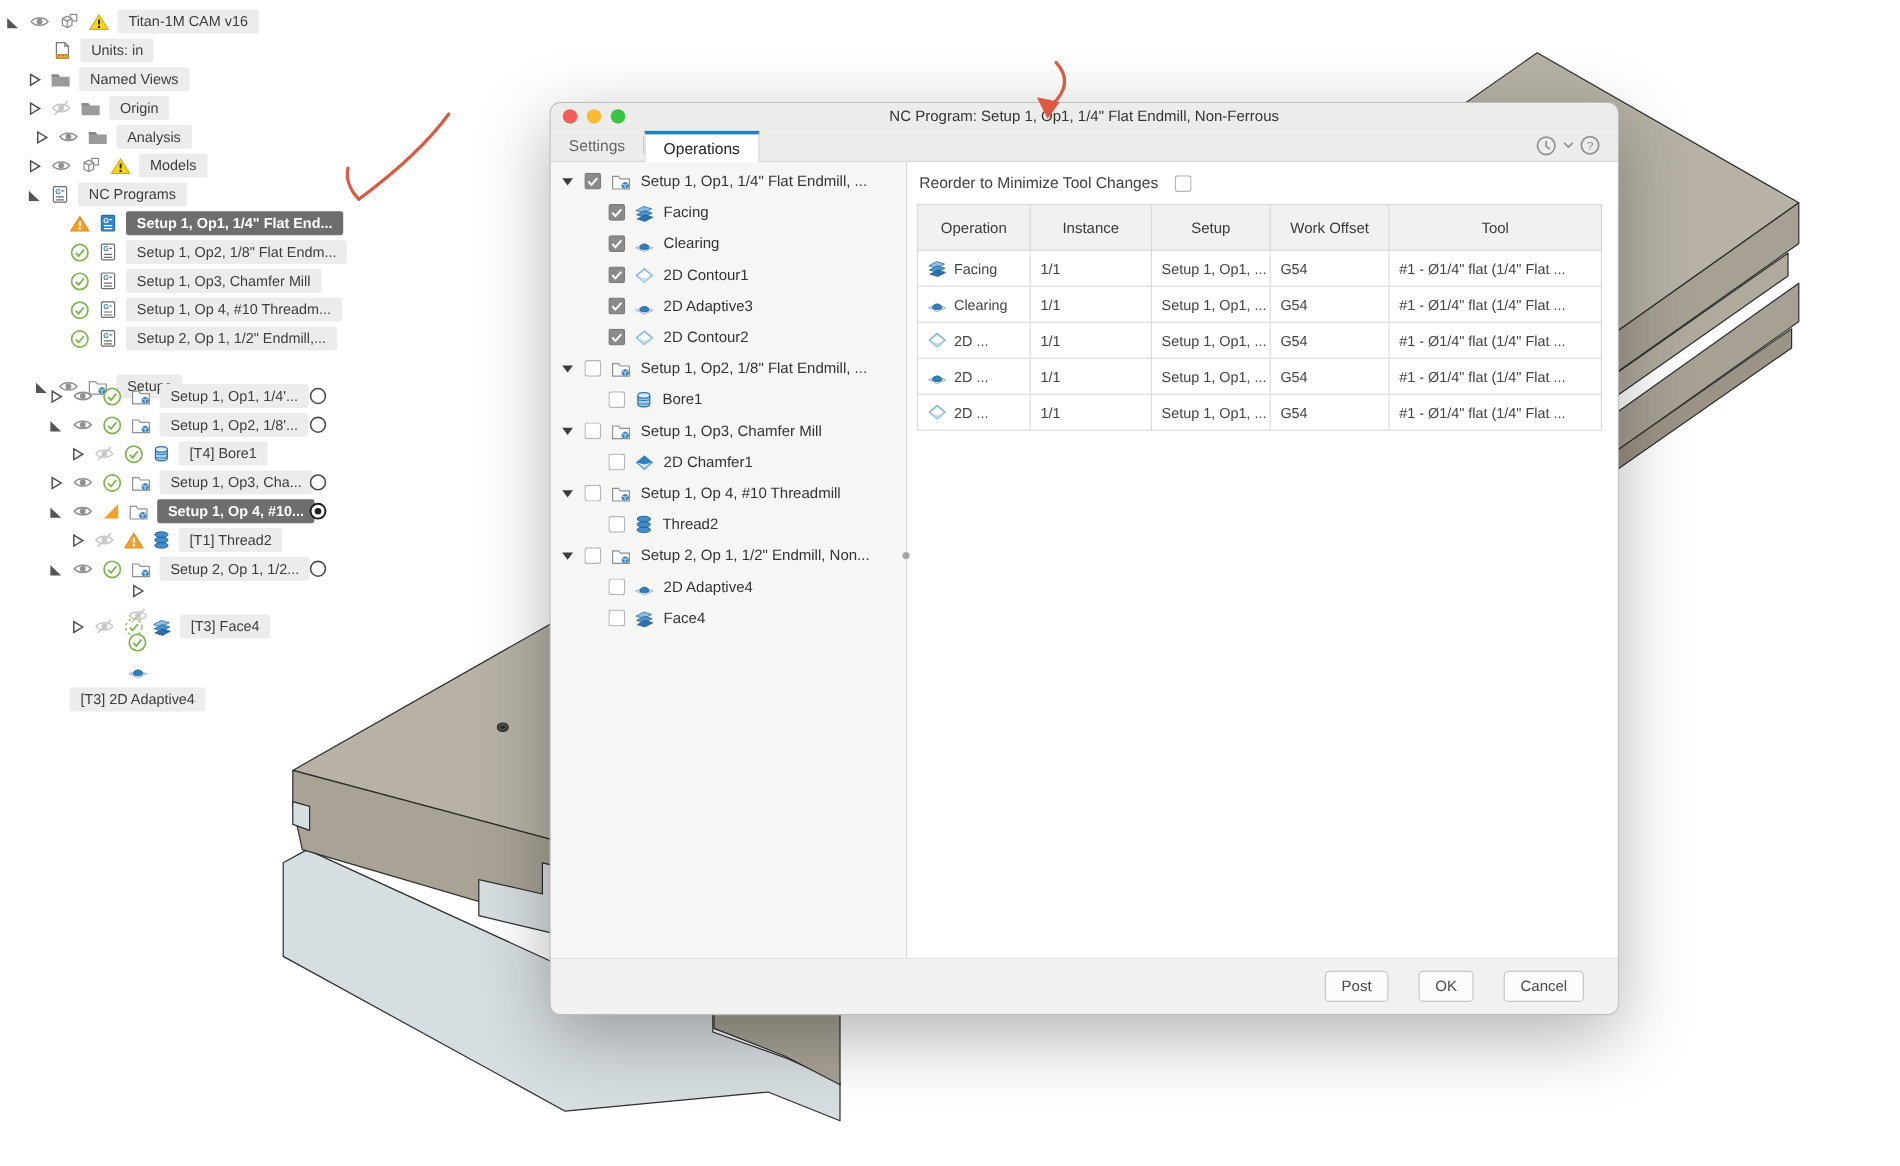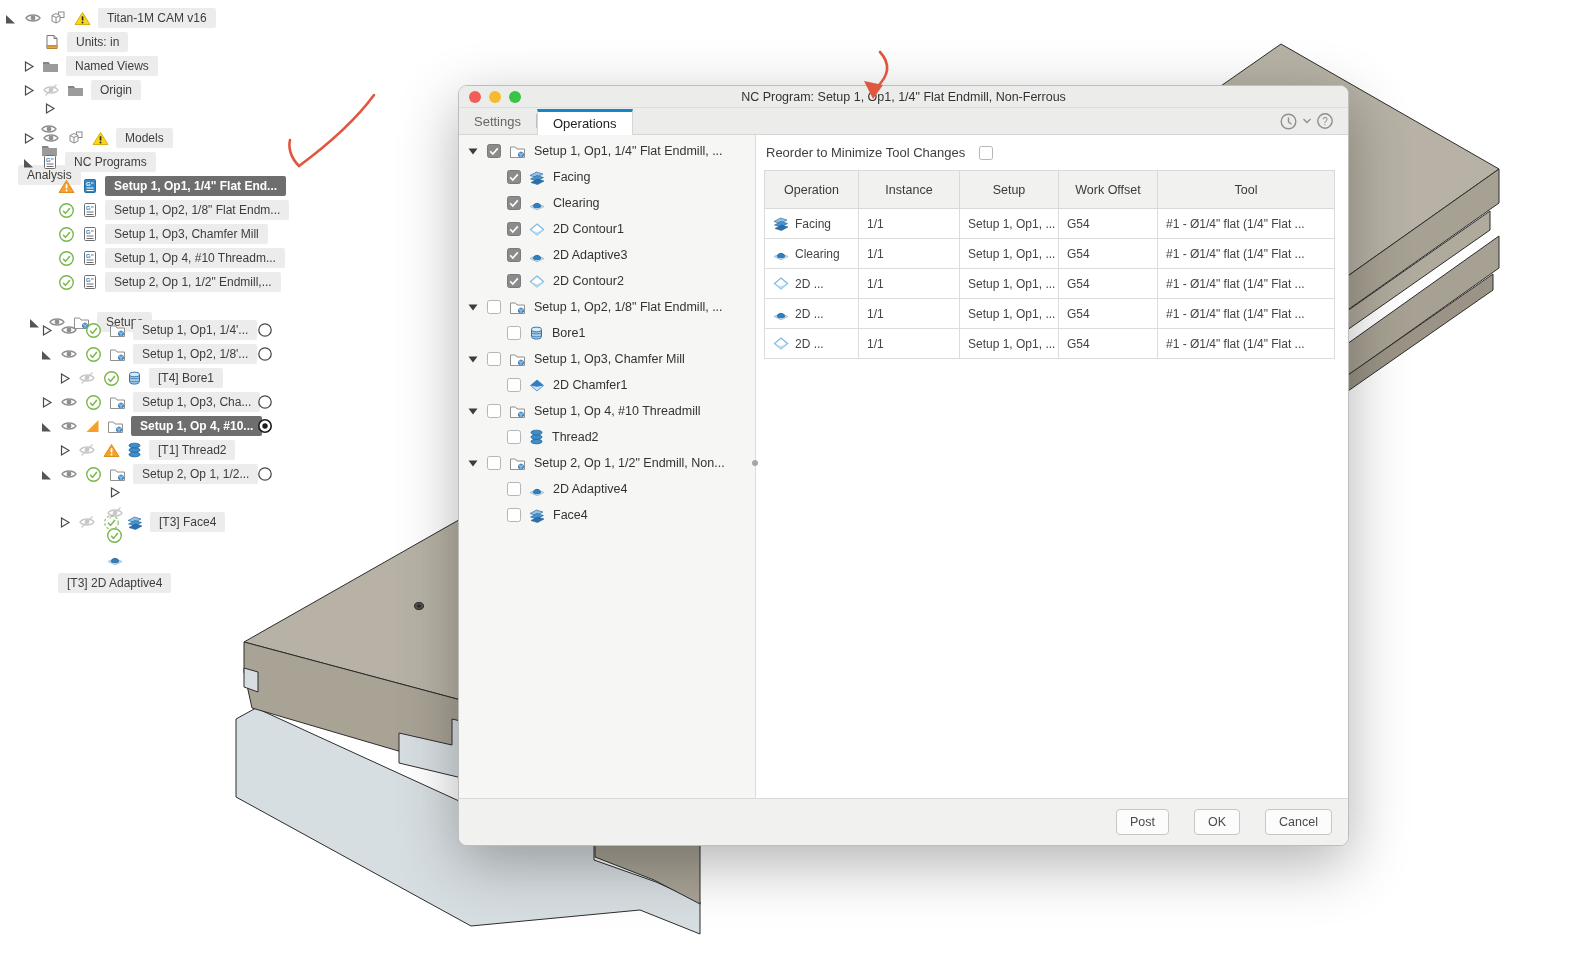--- a/index.html
+++ b/index.html
@@ -53,21 +53,21 @@
   .reorder-row .cb{margin-left:14px;}
   table.ops{width:100%;border-collapse:collapse;font-size:12px;color:#444;table-layout:fixed;}
   table.ops th{background:#f1f1f0;border:1px solid #d9d9d9;height:35px;font-weight:normal;
                font-size:12.5px;color:#3a3a3a;}
   table.ops td{border:1px solid #dcdcdc;height:29px;padding:0 8px;overflow:hidden;white-space:nowrap;}
   .opcell{display:flex;align-items:center;gap:6px;}
   col.c-op{width:94px;} col.c-inst{width:101px;} col.c-setup{width:99px;} col.c-wo{width:99px;}
 
   .buttonbar{height:46px;flex:0 0 auto;background:#f1f1f0;border-top:1px solid #d9d9d7;
              border-radius:0 0 8px 8px;display:flex;align-items:center;justify-content:flex-end;
-             gap:25px;padding-right:16px;}
+             gap:25px;padding-right:28px;}
   .btn{min-width:44px;height:26px;padding:0 13px;background:#fcfcfc;border:1px solid #c7c7c7;
        border-radius:4px;font-size:12.5px;color:#4a4a4a;font-family:inherit;}
 
   
   #annotations{position:absolute;left:0;top:0;z-index:9;pointer-events:none;}
 </style>
 </head>
 <body>
 
 <div id="stage">
@@ -160,21 +160,21 @@
           </svg>
         </span>
         <span class="ic">
           <svg width="17" height="15" viewBox="0 0 17 15">
             <path d="M1,3 h5.5 l1.5,2 h8 v8 H1 z" fill="#9b9b9b"></path>
             <path d="M1,3 h5.5 l1.5,2 H1 z" fill="#858585"></path>
           </svg>
         </span>
         <span class="pill">Origin</span>
       </div>
-      <div class="brow" style="top: 102px; left: 18px; flex-direction: column;">
+      <div class="brow" style="top: 102px; left: 28px;">
         <span class="ic">
           <svg width="13" height="13" viewBox="0 0 13 13">
             <polygon points="3.5,2 11,6.5 3.5,11" fill="#fdfdfd" stroke="#4c4c4c" stroke-width="1.2"></polygon>
           </svg>
         </span>
         <span class="ic">
           <svg width="18" height="14" viewBox="0 0 18 14">
             <path d="M2,7 C5,3 13,3 16,7 C13,11 5,11 2,7 z" fill="none" stroke="#8f8f8f" stroke-width="1.3"></path>
             <circle cx="9" cy="7" r="2.4" fill="#8f8f8f"></circle>
           </svg>

